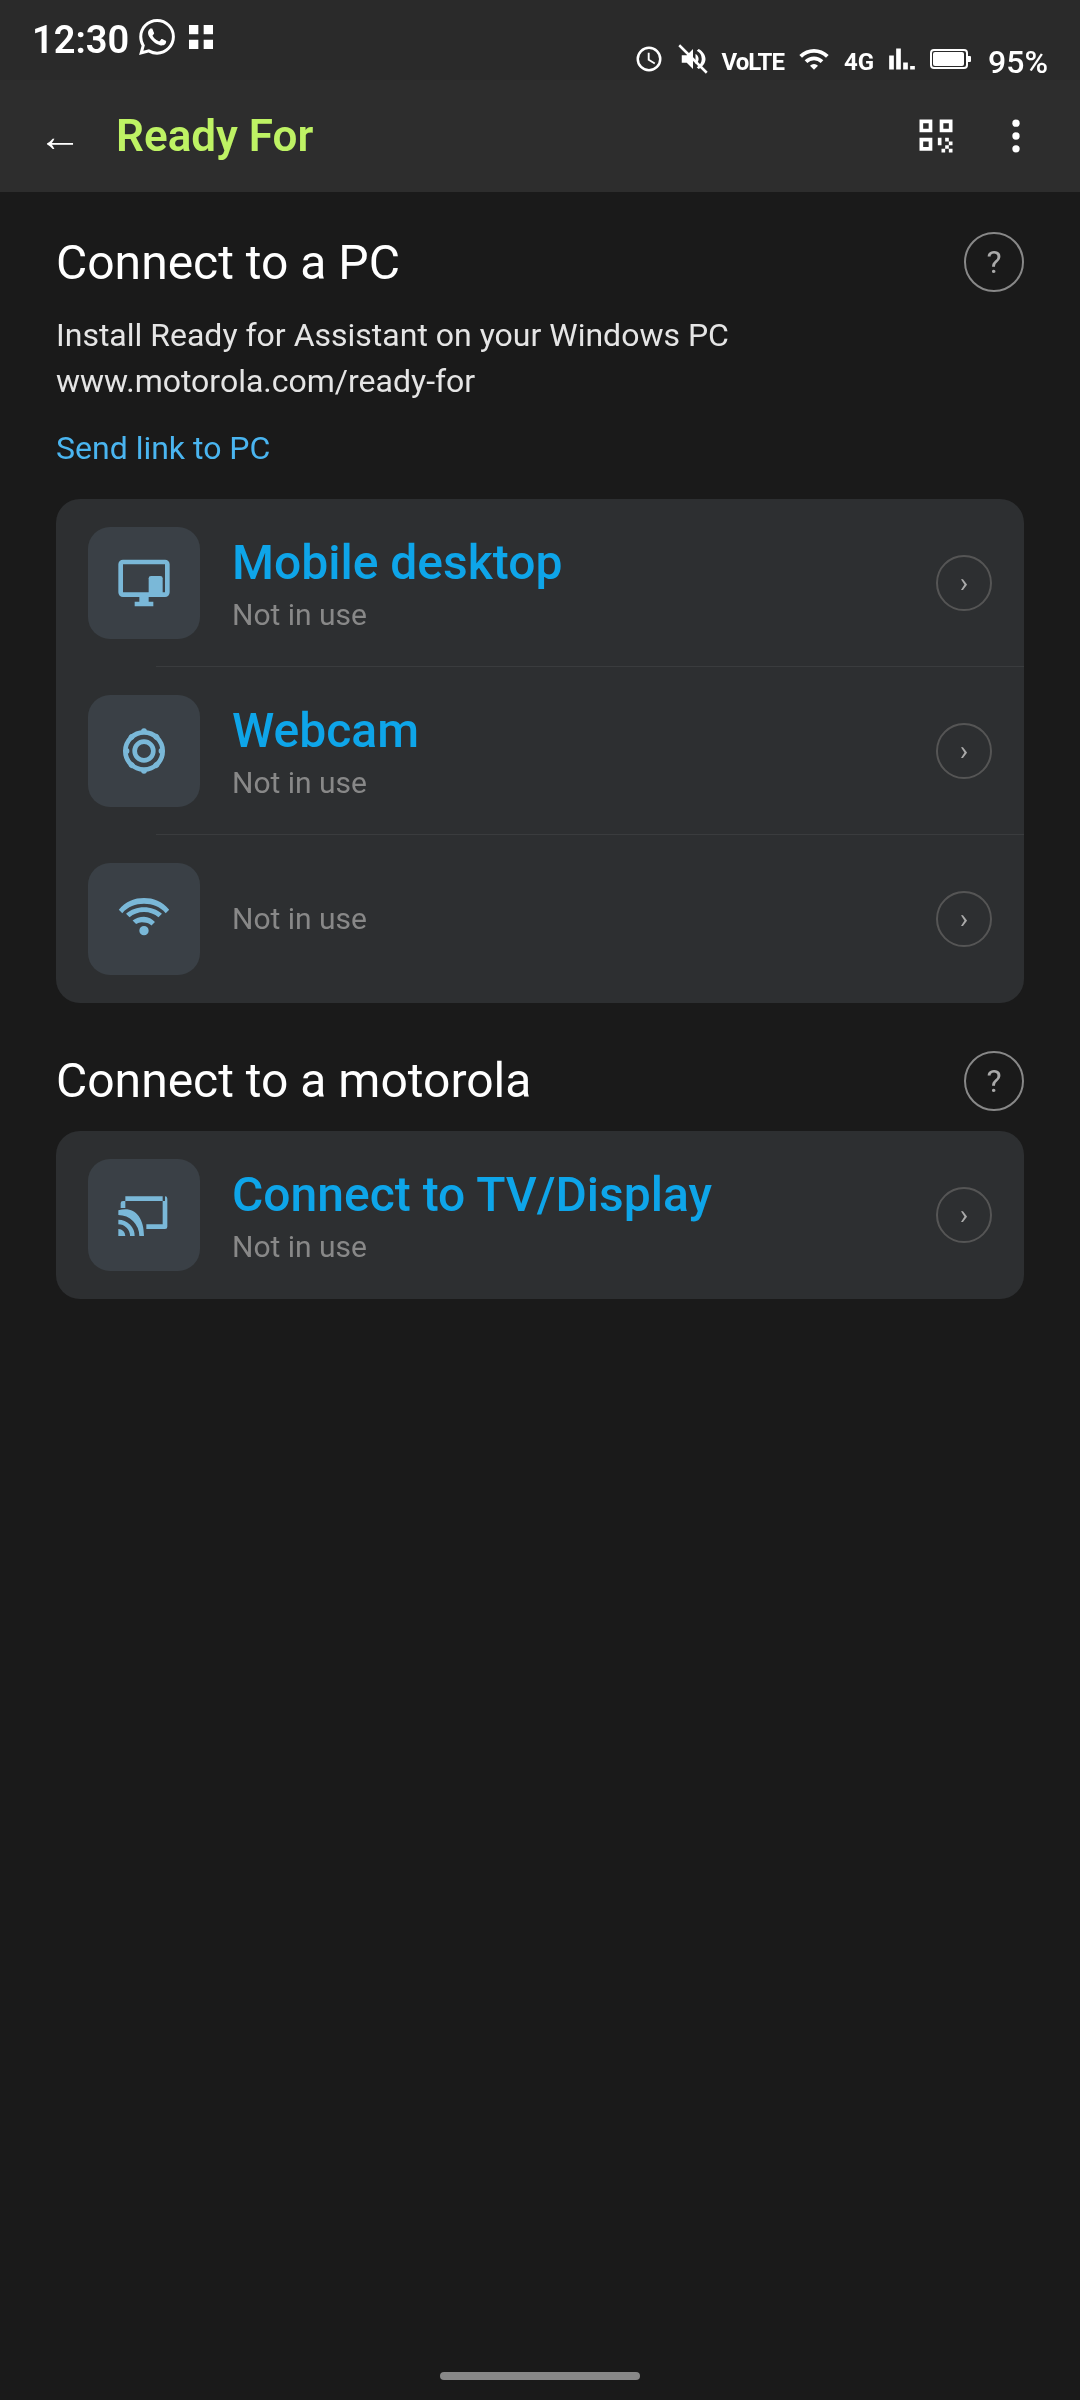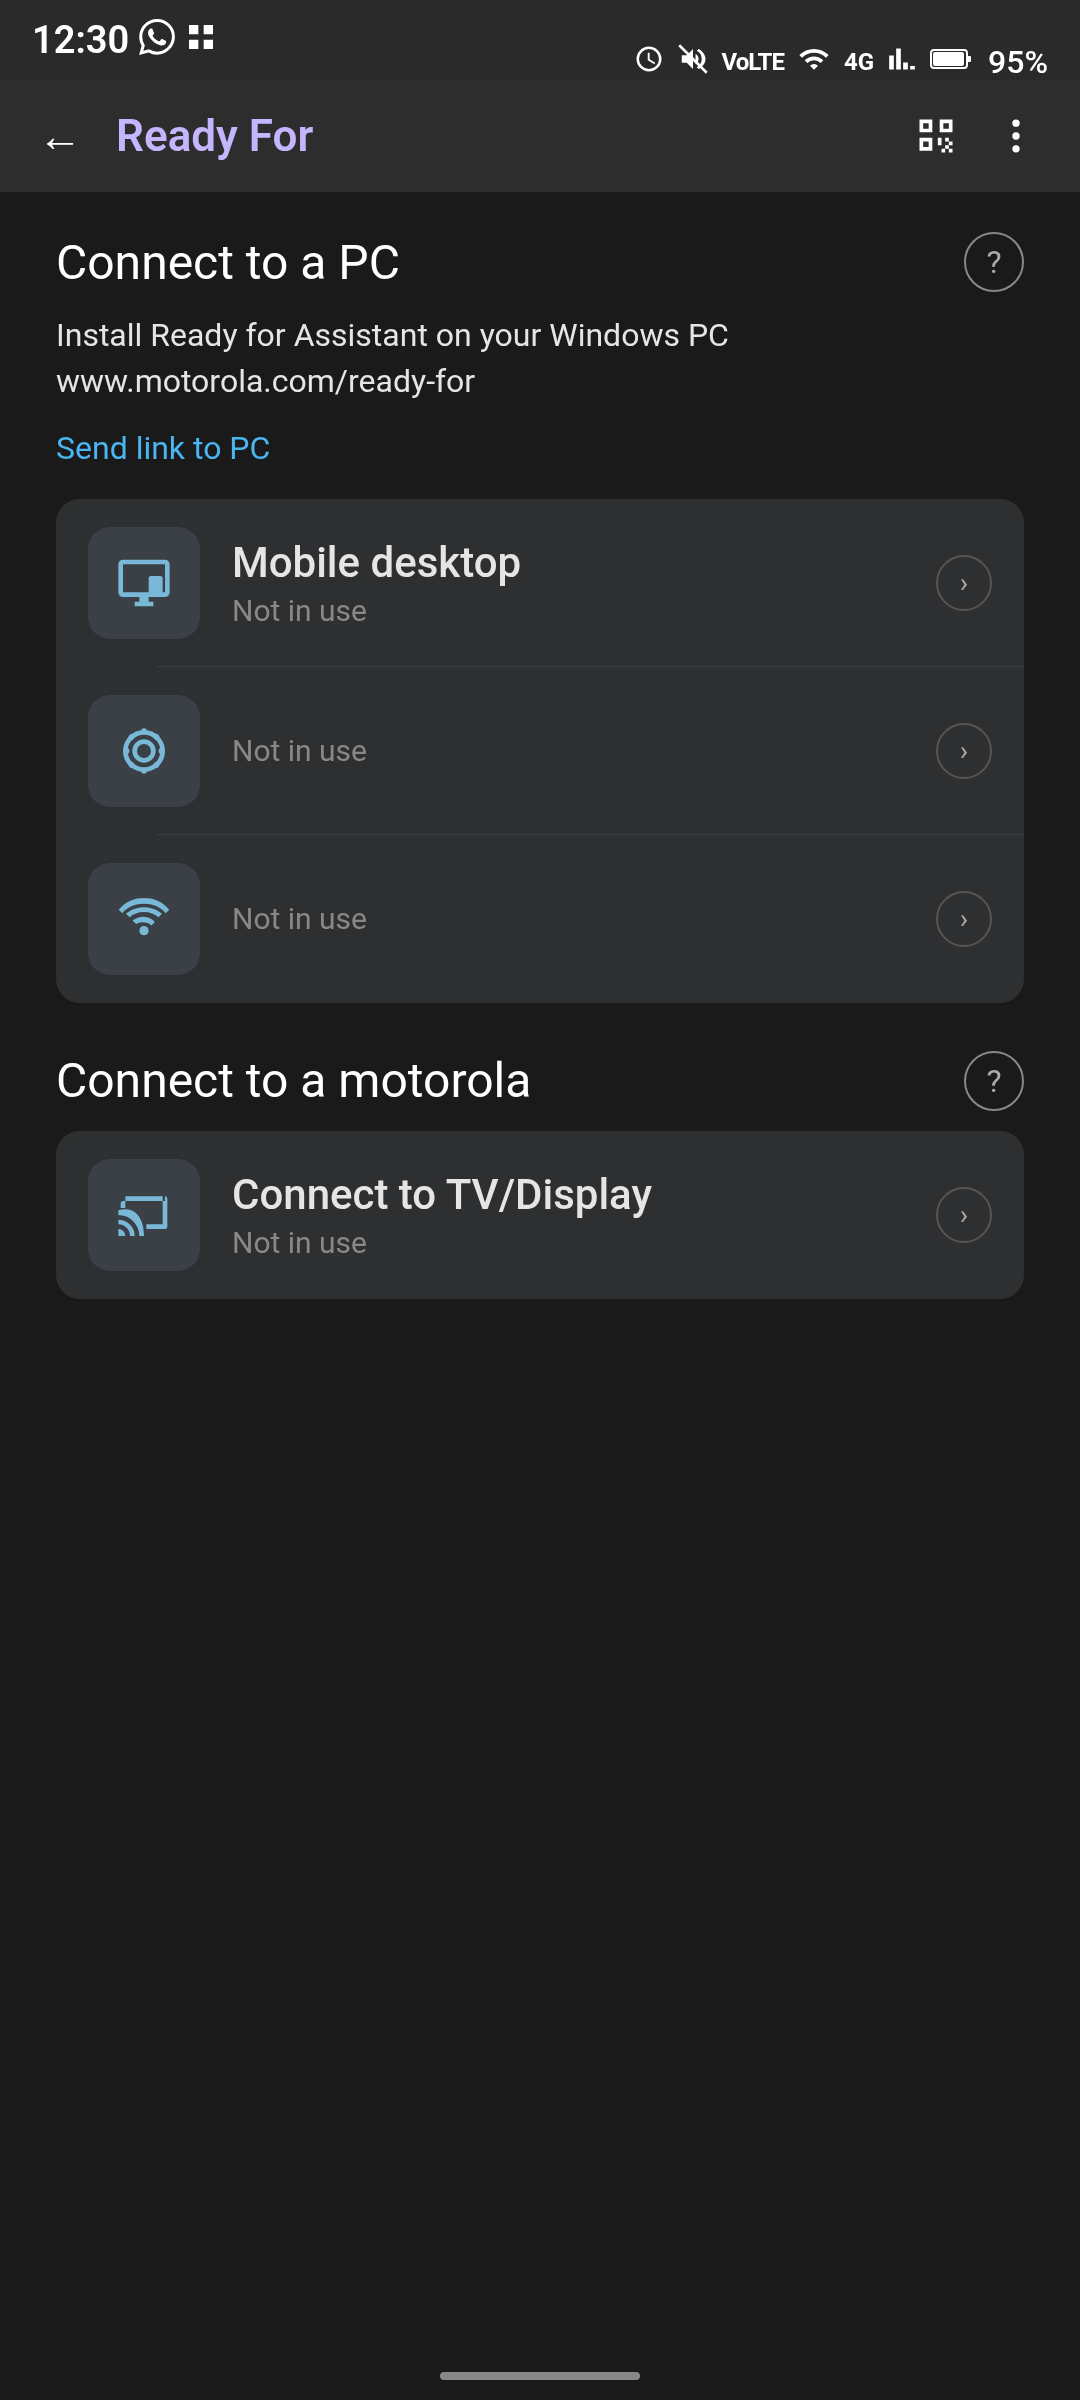--- a/index.html
+++ b/index.html
@@ -80,21 +80,21 @@
 
     .back-arrow {
       font-size: 44px;
       color: #ffffff;
     }
 
     .app-title {
       flex: 1;
       font-size: 44px;
       font-weight: 600;
-      color: #c4b5fd;
+      color: #bef264;
     }
 
     .app-bar-actions {
       display: flex;
       align-items: center;
       gap: 8px;
     }
 
     .action-btn {
       width: 72px;
@@ -195,23 +195,23 @@
       justify-content: center;
       margin-right: 32px;
       flex-shrink: 0;
     }
 
     .card-text {
       flex: 1;
     }
 
     .card-title {
-      font-size: 42px;
+      font-size: 48px;
       font-weight: 500;
-      color: #e5e5e5;
+      color: #0ea5e9;
       margin-bottom: 6px;
     }
 
     .card-subtitle {
       font-size: 30px;
       color: #888888;
     }
 
     .card-chevron {
       width: 56px;
@@ -348,20 +348,21 @@
 
       <div class="card-item">
         <div class="card-icon-wrapper">
           <svg width="56" height="56" viewBox="0 0 24 24" fill="#7ab8d8">
             <circle cx="12" cy="12" r="8" stroke="#7ab8d8" stroke-width="2" fill="none"></circle>
             <circle cx="12" cy="12" r="4" stroke="#7ab8d8" stroke-width="2" fill="none"></circle>
             <path d="M12 4a.5.5 0 010-1 .5.5 0 010 1zm5.66 2.34a.5.5 0 01-.71-.71.5.5 0 01.71.71zM20 12a.5.5 0 01-1 0 .5.5 0 011 0zm-2.34 5.66a.5.5 0 01-.71.71.5.5 0 01.71-.71zM12 20a.5.5 0 010 1 .5.5 0 010-1zm-5.66-2.34a.5.5 0 01.71.71.5.5 0 01-.71-.71zM4 12a.5.5 0 011 0 .5.5 0 01-1 0zm2.34-5.66a.5.5 0 01.71-.71.5.5 0 01-.71.71z" stroke="#7ab8d8" stroke-width="1.5"></path>
           </svg>
         </div>
         <div class="card-text">
+          <div class="card-title">Webcam</div>
           <div class="card-subtitle">Not in use</div>
         </div>
         <div class="card-chevron">
           <span>›</span>
         </div>
       </div>
 
       <div class="card-item">
         <div class="card-icon-wrapper">
           <svg width="56" height="56" viewBox="0 0 24 24" fill="#7ab8d8">

